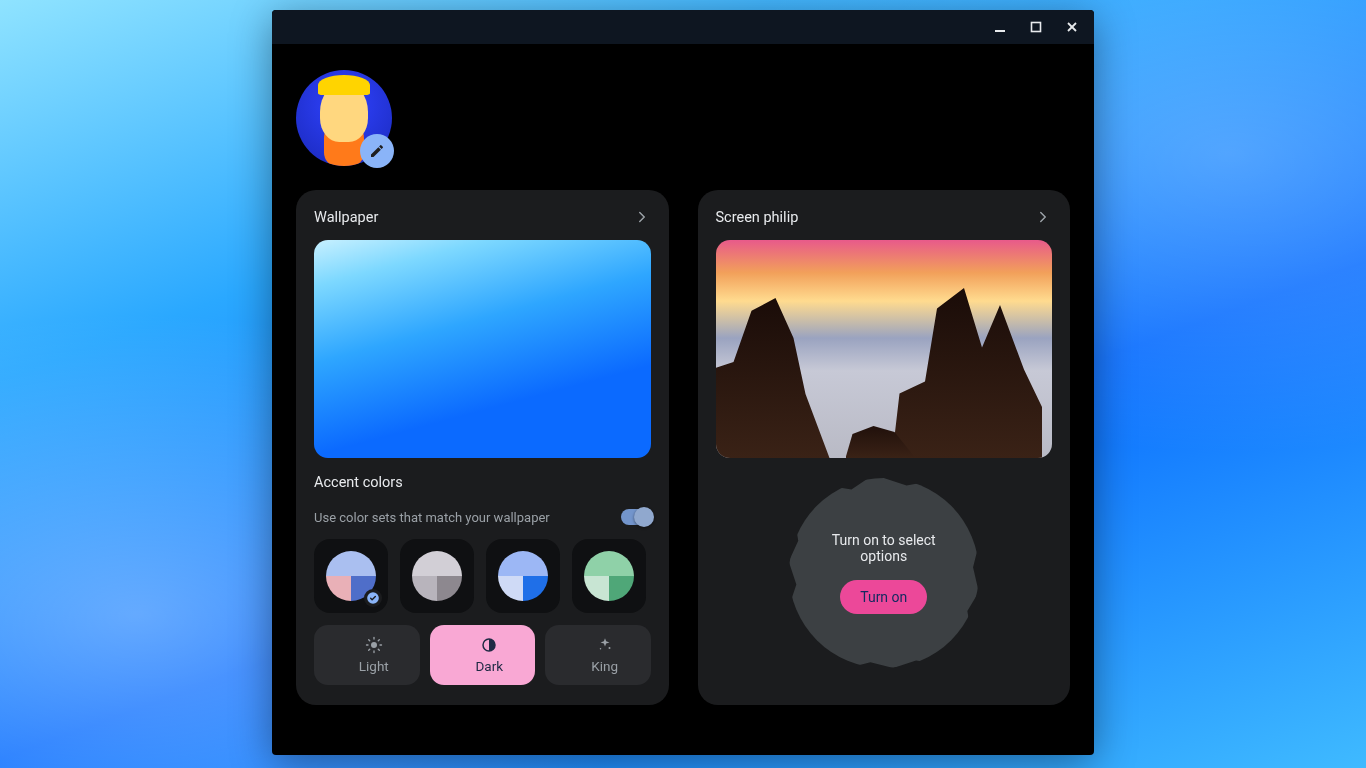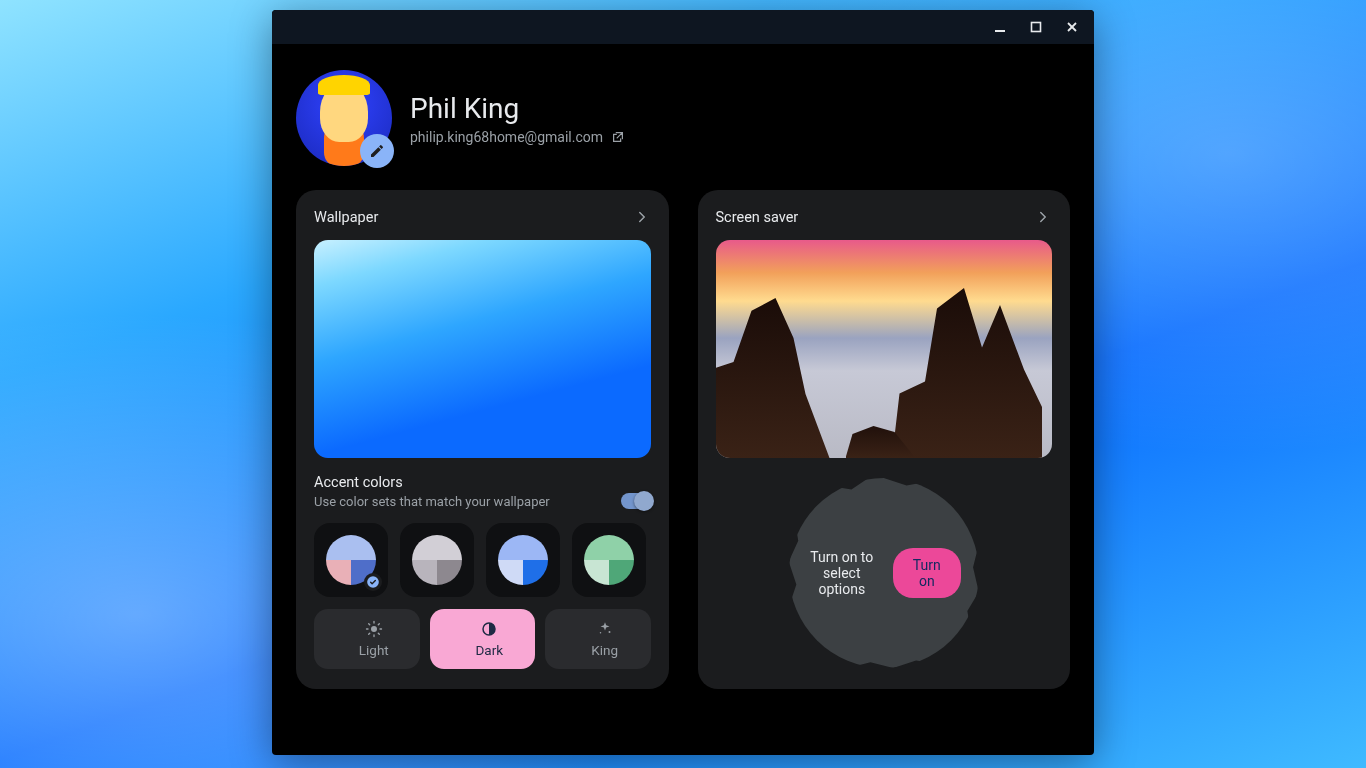--- a/index.html
+++ b/index.html
@@ -53,21 +53,21 @@
 .card { background: #1b1c1e; border-radius: 20px; padding: 18px 18px 20px 18px; flex: 1; }
 .card-header { display: flex; justify-content: space-between; align-items: center; margin-bottom: 14px; cursor: pointer; }
 .card-title { font-size: 14.5px; color: #e8eaed; }
 .chev { width: 18px; height: 18px; }
 
 .wallpaper-preview {
   width: 100%; height: 218px; border-radius: 14px;
   background: linear-gradient(165deg, #c7f0ff 0%, #7dd8ff 15%, #2ea6ff 40%, #0b6aff 70%, #0b6aff 100%);
   margin-bottom: 16px;
 }
-.accent-title { font-size: 14.5px; color: #e8eaed; margin-bottom: 2px; }
+.accent-title { font-size: 14.5px; color: #e8eaed; margin-bottom: 18px; }
 .accent-row { display: flex; justify-content: space-between; align-items: center; margin-bottom: 14px; }
 .accent-sub { font-size: 13px; color: #9aa0a6; }
 .toggle { width: 30px; height: 16px; background: #5f6368; border-radius: 10px; position: relative; cursor: pointer; }
 .toggle.on { background: #8ab4f8; opacity:0.8; }
 .toggle-knob { position: absolute; top: -2px; width: 20px; height: 20px; background: #e8eaed; border-radius: 50%; right: -3px; box-shadow: 0 1px 3px rgba(0,0,0,0.5); }
 .toggle.on .toggle-knob { background: #aecbfa; }
 
 .swatches { display: flex; gap: 12px; margin-bottom: 12px; }
 .swatch {
   width: 74px; height: 74px; background: #0f1012; border-radius: 16px;
@@ -98,21 +98,21 @@
   margin-bottom: 20px;
 }
 .rock { position:absolute; bottom:0; background: linear-gradient(#1a0c08, #3a2216); }
 .rock.r1 { left:-6px; width:120px; height:160px; clip-path: polygon(0 100%, 0 45%, 20% 40%, 35% 8%, 55% 0, 70% 25%, 80% 60%, 100% 100%); }
 .rock.r2 { right:10px; width:150px; height:170px; clip-path: polygon(0 100%, 5% 62%, 22% 55%, 30% 12%, 48% 0, 60% 35%, 72% 10%, 88% 48%, 100% 70%, 100% 100%); }
 .rock.r3 { left:130px; bottom:0; width:70px; height:40px; clip-path: polygon(0 100%, 10% 40%, 40% 20%, 70% 35%, 100% 100%); }
 
 .saver-blob-wrap { display:flex; justify-content:center; }
 .saver-blob {
   width: 190px; height: 190px; background: #3c4043;
-  display:flex; align-items:center; justify-content:center; gap:16px;
+  display:flex; flex-direction:column; align-items:center; justify-content:center; gap:16px;
   border-radius: 50%;
   clip-path: polygon(50% 0%, 62% 4%, 73% 2%, 82% 10%, 93% 12%, 96% 24%, 100% 35%, 97% 47%, 100% 60%, 94% 70%, 96% 82%, 86% 88%, 80% 98%, 67% 96%, 55% 100%, 43% 97%, 31% 100%, 22% 92%, 10% 90%, 6% 78%, 0% 68%, 4% 56%, 0% 44%, 5% 33%, 3% 21%, 13% 14%, 20% 4%, 33% 6%, 42% 0%);
   text-align:center; color:#e8eaed; font-size:14px;
   padding: 18px;
 }
 .turn-on-btn {
   background:#ec4899; color:#142a60; border:none; padding:9px 20px; border-radius:20px;
   font-size:14px; cursor:pointer;
 }
 </style>
@@ -144,30 +144,20 @@
   <div class="profile">
     <div class="avatar-wrap">
       <div class="avatar">
         <div class="avatar-body"></div>
         <div class="avatar-char"></div>
         <div class="avatar-hat"></div>
       </div>
       <div class="edit-badge">
         <svg viewBox="0 0 24 24">
             <path d="M3 17.25V21h3.75L17.81 9.94l-3.75-3.75L3 17.25zM20.71 7.04a1 1 0 0 0 0-1.41l-2.34-2.34a1 1 0 0 0-1.41 0l-1.83 1.83 3.75 3.75 1.83-1.83z"></path>
-          </svg>
-      </div>
-    </div>
-    <div>
-      <div class="profile-name">Phil King</div>
-      <div class="profile-email">
-        <span>philip.king68home@gmail.com</span>
-        <svg viewBox="0 0 16 16">
-            <path d="M6 3h7v7M13 3L7 9" stroke-width="1.4" stroke-linecap="round"></path>
-            <path d="M11 10v3H3V5h3" stroke-width="1.4" stroke-linecap="round"></path>
           </svg>
       </div>
     </div>
   </div>
 
   <div class="cards">
 
     <div class="card">
       <div class="card-header">
         <span class="card-title">Wallpaper</span>
@@ -249,21 +239,21 @@
               <circle cx="18" cy="16" r="1.3" fill="#9aa0a6"></circle>
               <circle cx="6" cy="17" r="1" fill="#9aa0a6"></circle>
             </svg>
           <span>King</span>
         </div>
       </div>
     </div>
 
     <div class="card">
       <div class="card-header">
-        <span class="card-title">Screen saver</span>
+        <span class="card-title">Screen philip</span>
         <svg class="chev" viewBox="0 0 24 24">
             <path d="M9 6l6 6-6 6" stroke="#9aa0a6" stroke-width="2" fill="none" stroke-linecap="round" stroke-linejoin="round"></path>
           </svg>
       </div>
       <div class="saver-preview">
         <div class="rock r1"></div>
         <div class="rock r2"></div>
         <div class="rock r3"></div>
       </div>
       <div class="saver-blob-wrap">

